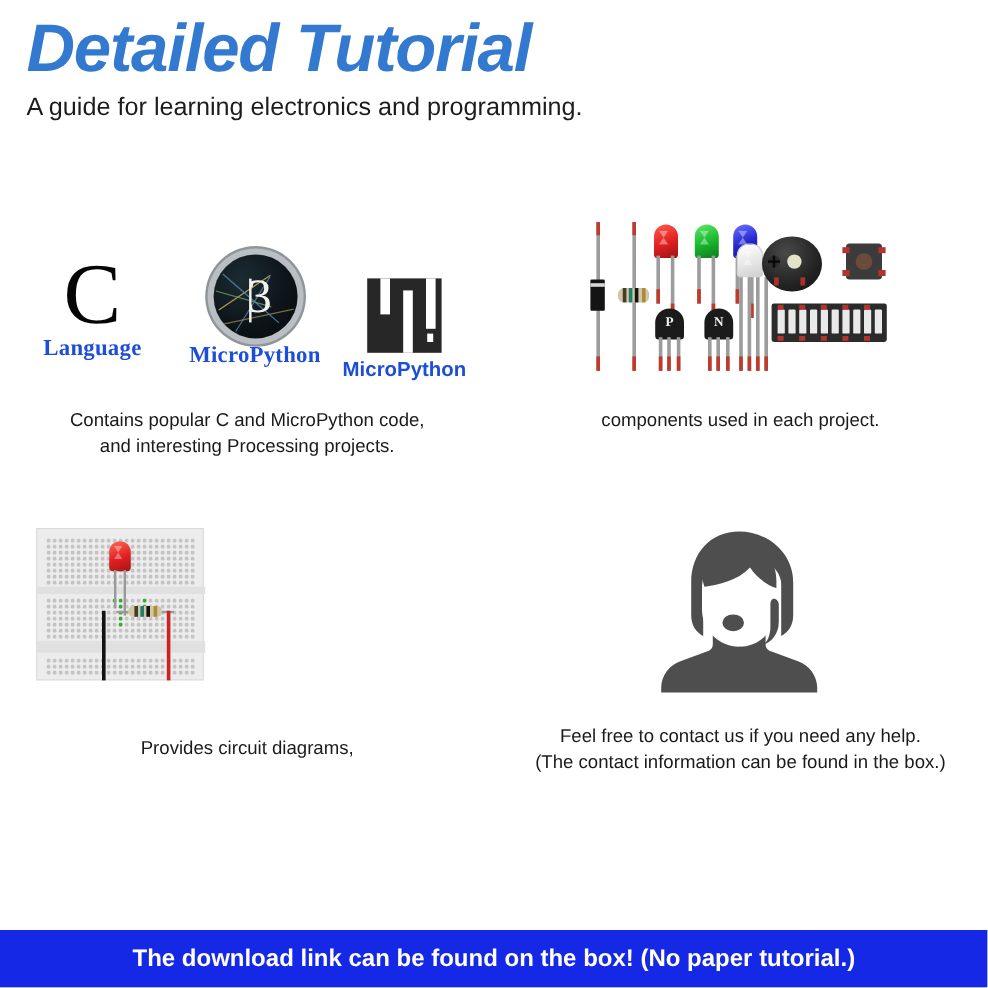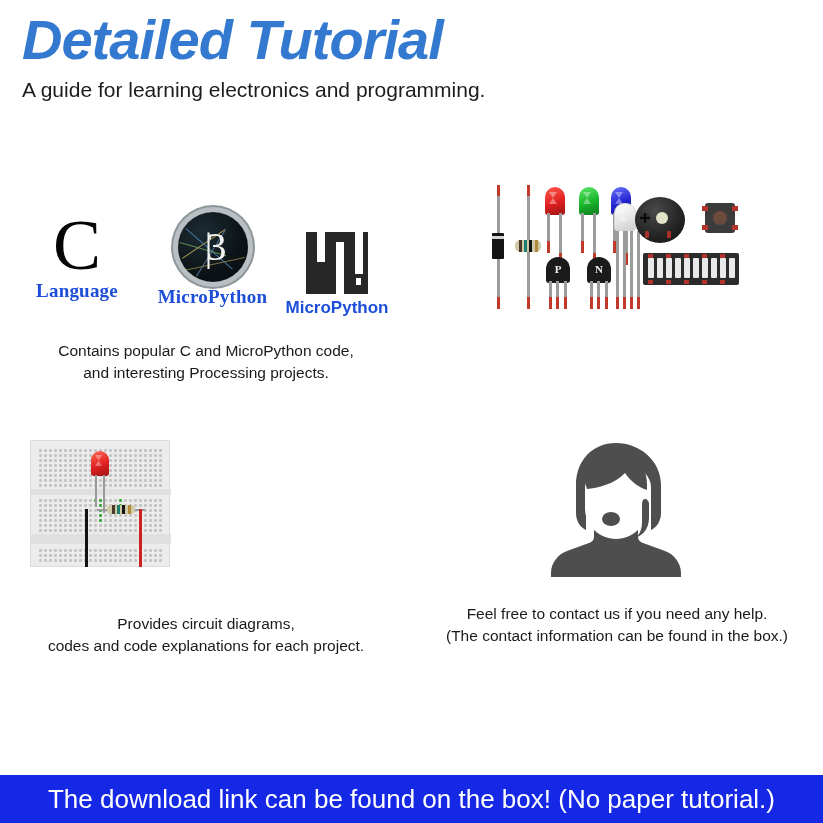--- a/index.html
+++ b/index.html
@@ -171,21 +171,21 @@
   #bb-wire-red{position:absolute;left:108px;top:68px;width:3px;height:58px;background:#cc2222;}
 
   
   #support-person{position:absolute;left:130px;top:8px;width:150px;height:150px;}
 
   
   #banner{
     position:absolute;left:0;top:775px;width:823px;height:48px;
     background:#1428E6;display:flex;align-items:center;justify-content:center;
   }
-  #banner-text{color:#ffffff;font-size:26px;white-space:nowrap;}
+  #banner-text{color:#ffffff;font-size:20px;white-space:nowrap;font-weight:bold;}
 </style>
 </head>
 <body>
 
 <div id="header">
   <div id="page-title">Detailed Tutorial</div>
   <div id="page-subtitle">A guide for learning electronics and programming.</div>
 </div>
 
 <div class="cell" id="q-tl">
@@ -317,20 +317,21 @@
       <span class="pn" style="left:77px;top:1px"></span>
       <span class="pn" style="left:5px;bottom:1px"></span>
       <span class="pn" style="left:23px;bottom:1px"></span>
       <span class="pn" style="left:41px;bottom:1px"></span>
       <span class="pn" style="left:59px;bottom:1px"></span>
       <span class="pn" style="left:77px;bottom:1px"></span>
     </div>
   </div>
 
   <div class="caption" style="top:160px">
+    <div>components used in each project.</div>
   </div>
 </div>
 
 <div class="cell" id="q-bl">
 
   <div id="breadboard">
     <span class="band b1"></span>
     <span class="band b2"></span>
 
     <div class="holes" id="holes-top" style="left:8px;top:8px;grid-template-columns:repeat(25,3px);grid-auto-rows:3px;gap:2px 2px;">
@@ -800,21 +801,20 @@
       <span style="left:10px;background:#1e7f6e;"></span>
       <span style="left:15px;background:#141414;"></span>
       <span style="left:21px;background:#b08a3a;"></span>
     </div>
     <div id="bb-wire-blk"></div>
     <div id="bb-wire-red"></div>
   </div>
 
   <div class="caption" style="top:188px">
     <div>Provides circuit diagrams,</div>
-    <div>codes and code explanations for each project.</div>
   </div>
 </div>
 
 <div class="cell" id="q-br">
 
   <svg id="support-person" viewBox="0 0 150 150">
     <g fill="#4e4e4e">
       <path d="M75 10c-24 0-40 18-40 42v28c0 8 4 14 10 17v-44c0-4 1-8 3-11 14 7 42 9 56-2 4 5 6 9 6 14v43c6-3 10-9 10-17V52C120 28 99 10 75 10z"></path>
       <path d="M75 96c-8 0-16-2-22-6v14c0 3-2 5-5 6l-22 8c-9 3-16 12-16 22v4h130v-4c0-10-7-19-16-22l-22-8c-3-1-5-3-5-6V90c-6 4-14 6-22 6z"></path>
     </g>

